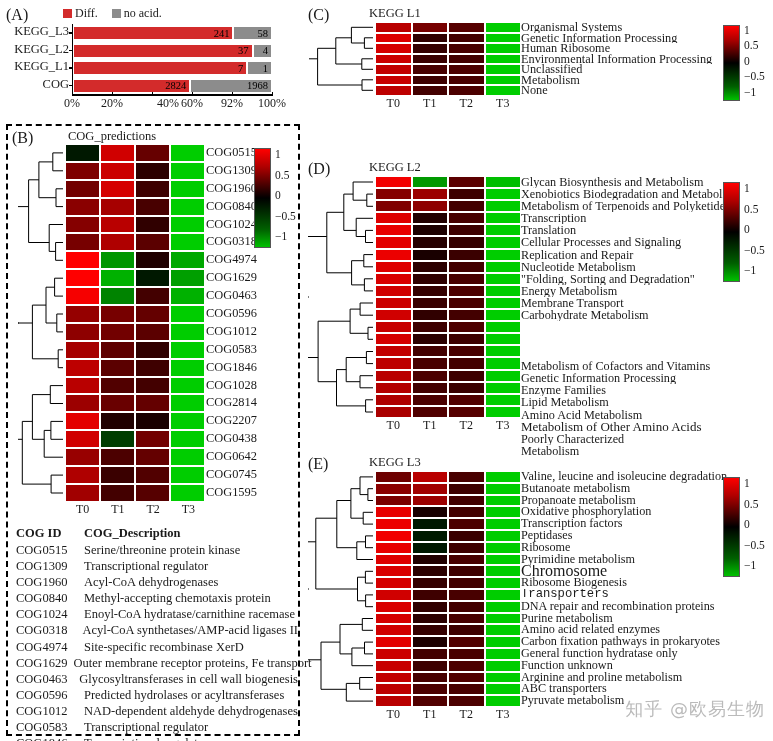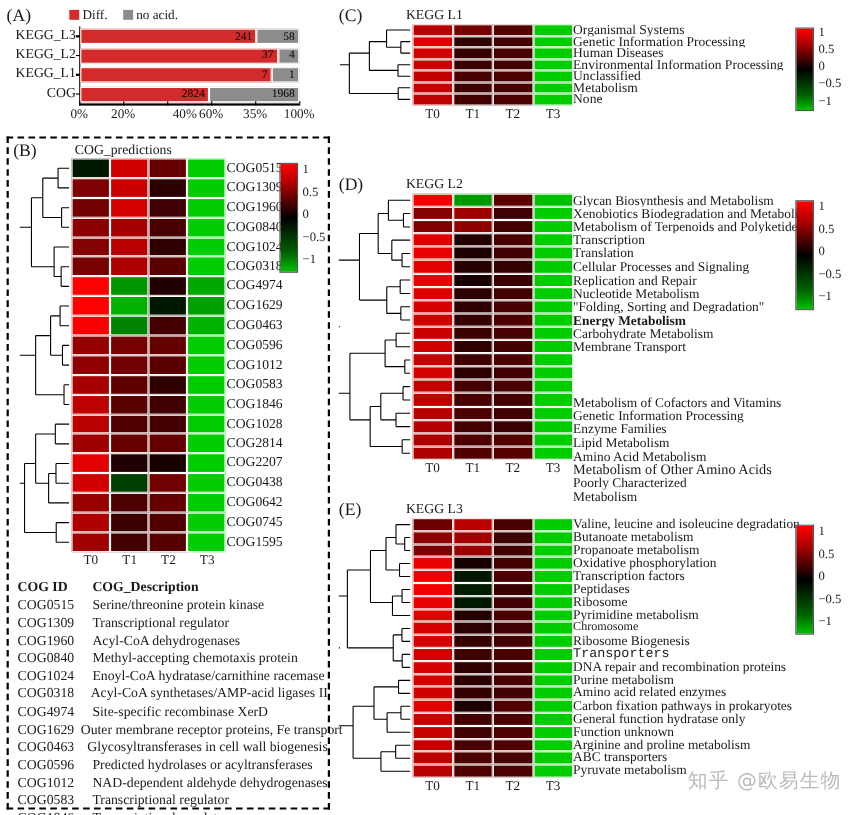--- a/index.html
+++ b/index.html
@@ -123,21 +123,21 @@
     <div class="ticks">
         <div class="tkm" style="left: 0%;"></div>
         <div class="tk" style="left: 0%;">0%</div>
         <div class="tkm" style="left: 20%;"></div>
         <div class="tk" style="left: 20%;">20%</div>
         <div class="tkm" style="left: 40%;"></div>
         <div class="tk" style="left: 40%; margin-left: 16px;">40%</div>
         <div class="tkm" style="left: 60%;"></div>
         <div class="tk" style="left: 60%;">60%</div>
         <div class="tkm" style="left: 80%;"></div>
-        <div class="tk" style="left: 80%;">35%</div>
+        <div class="tk" style="left: 80%;">92%</div>
         <div class="tkm" style="left: 100%;"></div>
         <div class="tk" style="left: 100%;">100%</div>
       </div>
   </div>
 </div>
 
 <div id="panelB">
   <div class="tag">(B)</div>
   <div class="ttl">COG_predictions</div>
 
@@ -363,21 +363,21 @@
       <div class="cell" style="background: rgb(72, 0, 0);"></div>
       <div class="cell" style="background: rgb(0, 205, 0);"></div>
       <div class="cell" style="background: rgb(189, 0, 0);"></div>
       <div class="cell" style="background: rgb(67, 0, 0);"></div>
       <div class="cell" style="background: rgb(76, 0, 0);"></div>
       <div class="cell" style="background: rgb(0, 205, 0);"></div>
     </div>
   <div class="rowlabels" id="rowlabC" style="left:218px; top:16px;">
       <div style="height: 10.5px; line-height: 10.5px; font-size: 12.3px;">Organismal Systems</div>
       <div style="height: 10.5px; line-height: 10.5px; font-size: 12.3px;">Genetic Information Processing</div>
-      <div style="height: 10.5px; line-height: 10.5px; font-size: 12.3px;">Human Diseases</div>
+      <div style="height: 10.5px; line-height: 10.5px; font-size: 12.3px;">Human Ribosome</div>
       <div style="height: 10.5px; line-height: 10.5px; font-size: 12.3px;">Environmental Information Processing</div>
       <div style="height: 10.5px; line-height: 10.5px; font-size: 12.3px;">Unclassified</div>
       <div style="height: 10.5px; line-height: 10.5px; font-size: 12.3px;">Metabolism</div>
       <div style="height: 10.5px; line-height: 10.5px; font-size: 12.3px;">None</div>
     </div>
   <div class="collabels" id="collabC" style="left:72px; top:90px; width:146px;">
       <span style="flex: 1 1 0%;">T0</span>
       <span style="flex: 1 1 0%;">T1</span>
       <span style="flex: 1 1 0%;">T2</span>
       <span style="flex: 1 1 0%;">T3</span>
@@ -487,23 +487,23 @@
   <div class="rowlabels" id="rowlabD" style="left:218px; top:16px;">
       <div style="height: 12.1px; line-height: 12.1px; font-size: 12.2px;">Glycan Biosynthesis and Metabolism</div>
       <div style="height: 12.1px; line-height: 12.1px; font-size: 12.2px;">Xenobiotics Biodegradation and Metabolism</div>
       <div style="height: 12.1px; line-height: 12.1px; font-size: 12.2px;">Metabolism of Terpenoids and Polyketides</div>
       <div style="height: 12.1px; line-height: 12.1px; font-size: 12.2px;">Transcription</div>
       <div style="height: 12.1px; line-height: 12.1px; font-size: 12.2px;">Translation</div>
       <div style="height: 12.1px; line-height: 12.1px; font-size: 12.2px;">Cellular Processes and Signaling</div>
       <div style="height: 12.1px; line-height: 12.1px; font-size: 12.2px;">Replication and Repair</div>
       <div style="height: 12.1px; line-height: 12.1px; font-size: 12.2px;">Nucleotide Metabolism</div>
       <div style="height: 12.1px; line-height: 12.1px; font-size: 12.2px;">"Folding, Sorting and Degradation"</div>
-      <div style="height: 12.1px; line-height: 12.1px; font-size: 12.2px; font-weight: bold;">Energy Metabolism</div>
+      <div style="height: 12.1px; line-height: 12.1px; font-size: 12.2px;">Energy Metabolism</div>
+      <div style="height: 12.1px; line-height: 12.1px; font-size: 12.2px;">Membrane Transport</div>
       <div style="height: 12.1px; line-height: 12.1px; font-size: 12.2px;">Carbohydrate Metabolism</div>
-      <div style="height: 12.1px; line-height: 12.1px; font-size: 12.2px;">Membrane Transport</div>
       <div style="height: 12.1px; line-height: 12.1px; font-size: 12.2px; margin-top: 39px;">Metabolism of Cofactors and Vitamins</div>
       <div style="height: 12.1px; line-height: 12.1px; font-size: 12.2px;">Genetic Information Processing</div>
       <div style="height: 12.1px; line-height: 12.1px; font-size: 12.2px;">Enzyme Families</div>
       <div style="height: 12.1px; line-height: 12.1px; font-size: 12.2px;">Lipid Metabolism</div>
       <div style="height: 12.1px; line-height: 12.1px; font-size: 12.2px;">Amino Acid Metabolism</div>
       <div style="height: 12.1px; line-height: 12.1px; font-size: 13px;">Metabolism of Other Amino Acids</div>
       <div style="height: 12.1px; line-height: 12.1px; font-size: 12.2px;">Poorly Characterized</div>
       <div style="height: 12.1px; line-height: 12.1px; font-size: 12.2px;">Metabolism</div>
     </div>
   <div class="collabels" id="collabD" style="left:72px; top:258px; width:146px;">
@@ -616,21 +616,21 @@
     </div>
   <div class="rowlabels" id="rowlabE" style="left:218px; top:16px;">
       <div style="height: 11.8px; line-height: 11.8px; font-size: 12.2px;">Valine, leucine and isoleucine degradation</div>
       <div style="height: 11.8px; line-height: 11.8px; font-size: 12.2px;">Butanoate metabolism</div>
       <div style="height: 11.8px; line-height: 11.8px; font-size: 12.2px;">Propanoate metabolism</div>
       <div style="height: 11.8px; line-height: 11.8px; font-size: 12.2px;">Oxidative phosphorylation</div>
       <div style="height: 11.8px; line-height: 11.8px; font-size: 12.2px;">Transcription factors</div>
       <div style="height: 11.8px; line-height: 11.8px; font-size: 12.2px;">Peptidases</div>
       <div style="height: 11.8px; line-height: 11.8px; font-size: 12.2px;">Ribosome</div>
       <div style="height: 11.8px; line-height: 11.8px; font-size: 12.2px;">Pyrimidine metabolism</div>
-      <div style="height: 11.8px; line-height: 11.8px; font-size: 11px;">Chromosome</div>
+      <div style="height: 11.8px; line-height: 11.8px; font-size: 16px;">Chromosome</div>
       <div style="height: 11.8px; line-height: 11.8px; font-size: 12.2px;">Ribosome Biogenesis</div>
       <div style="height: 11.8px; line-height: 11.8px; font-size: 12.2px; font-family: Liberation Mono, monospace;">Transporters</div>
       <div style="height: 11.8px; line-height: 11.8px; font-size: 12.2px;">DNA repair and recombination proteins</div>
       <div style="height: 11.8px; line-height: 11.8px; font-size: 12.2px;">Purine metabolism</div>
       <div style="height: 11.8px; line-height: 11.8px; font-size: 12.2px;">Amino acid related enzymes</div>
       <div style="height: 11.8px; line-height: 11.8px; font-size: 12.2px;">Carbon fixation pathways in prokaryotes</div>
       <div style="height: 11.8px; line-height: 11.8px; font-size: 12.2px;">General function hydratase only</div>
       <div style="height: 11.8px; line-height: 11.8px; font-size: 12.2px;">Function unknown</div>
       <div style="height: 11.8px; line-height: 11.8px; font-size: 12.2px;">Arginine and proline metabolism</div>
       <div style="height: 11.8px; line-height: 11.8px; font-size: 12.2px;">ABC transporters</div>

